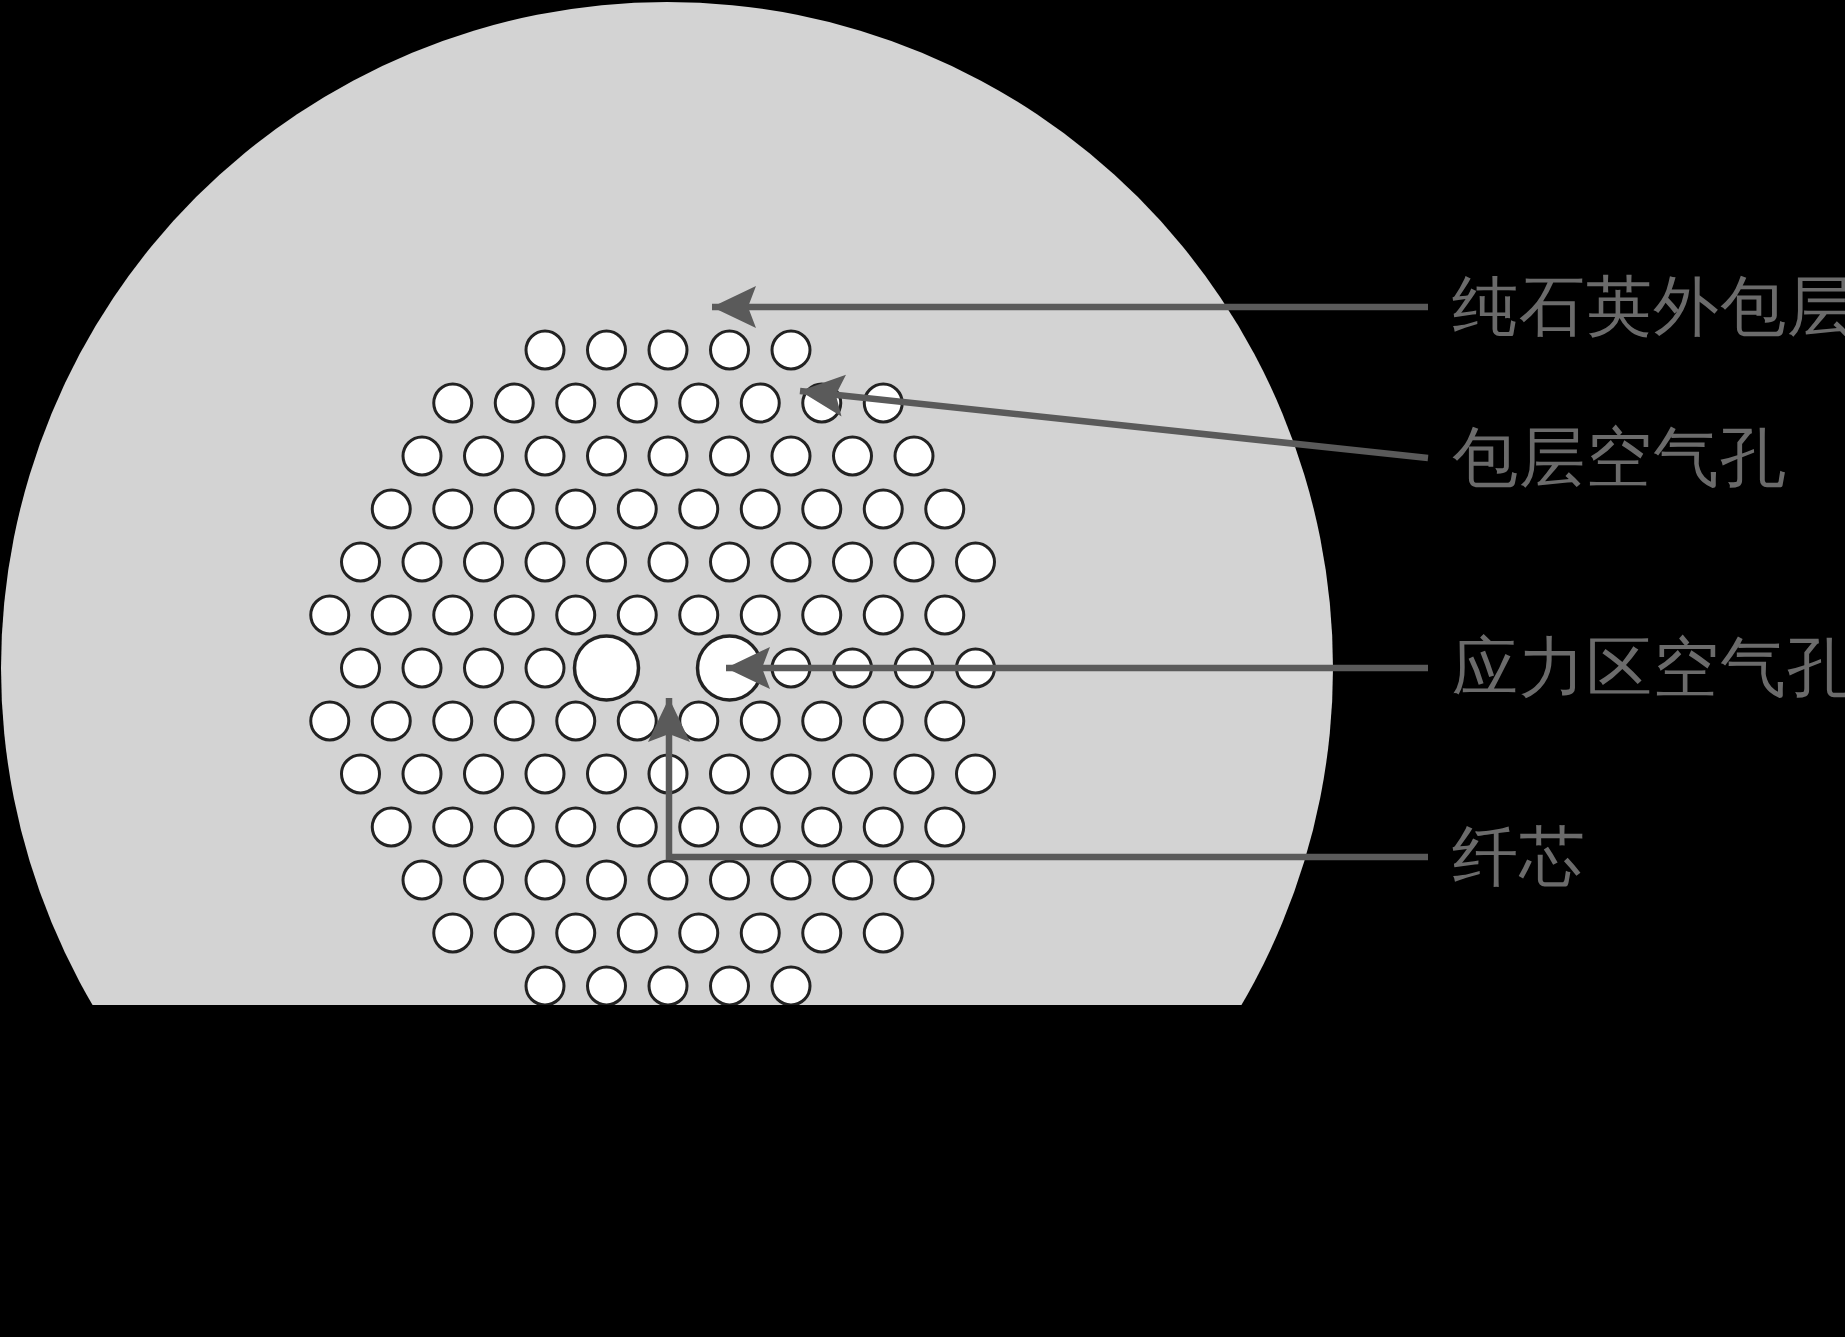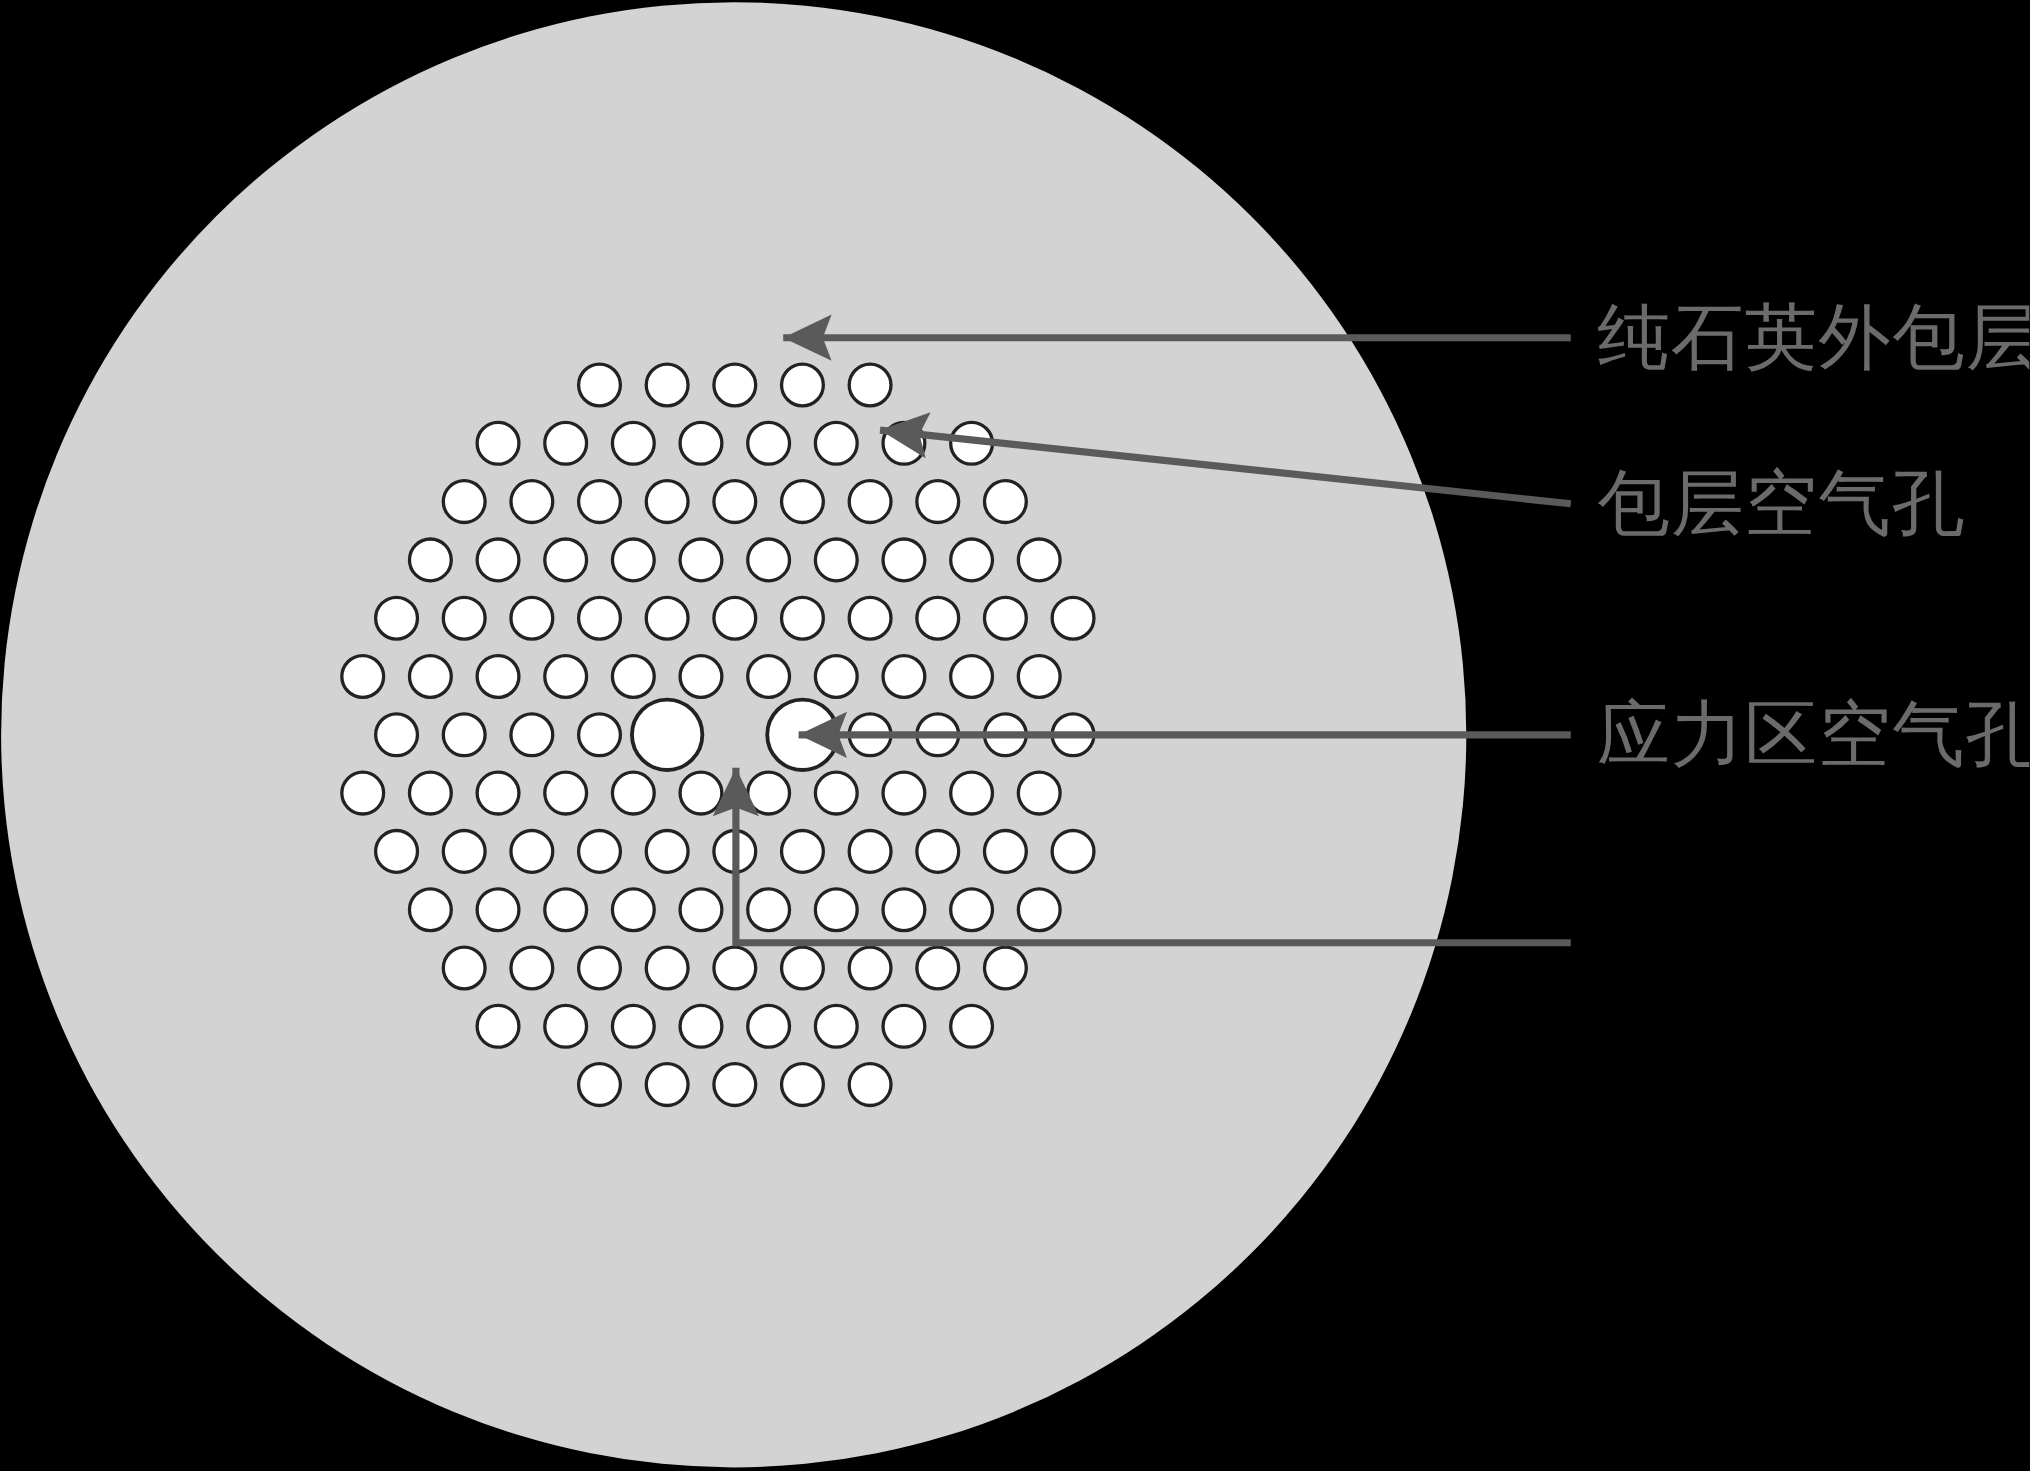--- a/index.html
+++ b/index.html
@@ -3,21 +3,21 @@
 <meta charset="utf-8">
 <style>
   html, body {
     margin: 0;
     padding: 0;
     background: #000;
   }
   #stage {
     position: relative;
     width: 1845px;
-    height: 1337px;
+    height: 1005px;
     overflow: hidden;
     background: #000;
     font-family: "Liberation Sans", sans-serif;
   }
   #fiber-svg {
     position: absolute;
     left: 0;
     top: 0;
   }
   .anno-label {
@@ -163,13 +163,14 @@
       <polygon points="800.0,391.0 846.0,374.8 835.8,394.8 841.5,416.5" fill="#5a5a5a"></polygon>
       <polyline points="726,668 1428,668" fill="none" stroke="#5a5a5a" stroke-width="6.5"></polyline>
       <polygon points="726.0,668.0 770.0,647.0 762.0,668.0 770.0,689.0" fill="#5a5a5a"></polygon>
       <polyline points="669,698 669,857 1428,857" fill="none" stroke="#5a5a5a" stroke-width="6.5"></polyline>
       <polygon points="669.0,698.0 690.0,742.0 669.0,734.0 648.0,742.0" fill="#5a5a5a"></polygon>
     </svg>
 
   <div class="anno-label" style="top: 259px;">纯石英外包层</div>
   <div class="anno-label" style="top: 410px; text-align: center;">包层空气孔</div>
   <div class="anno-label" style="top: 620px;">应力区空气孔</div>
+  <div class="anno-label" style="top: 809px;">纤芯</div>
 </div>
 
 </body></html>

